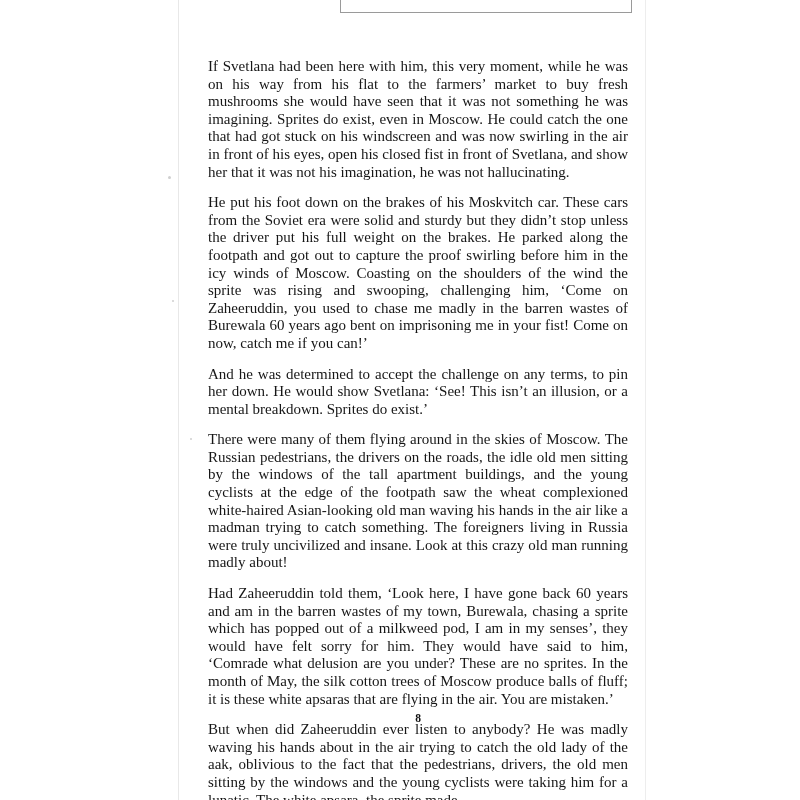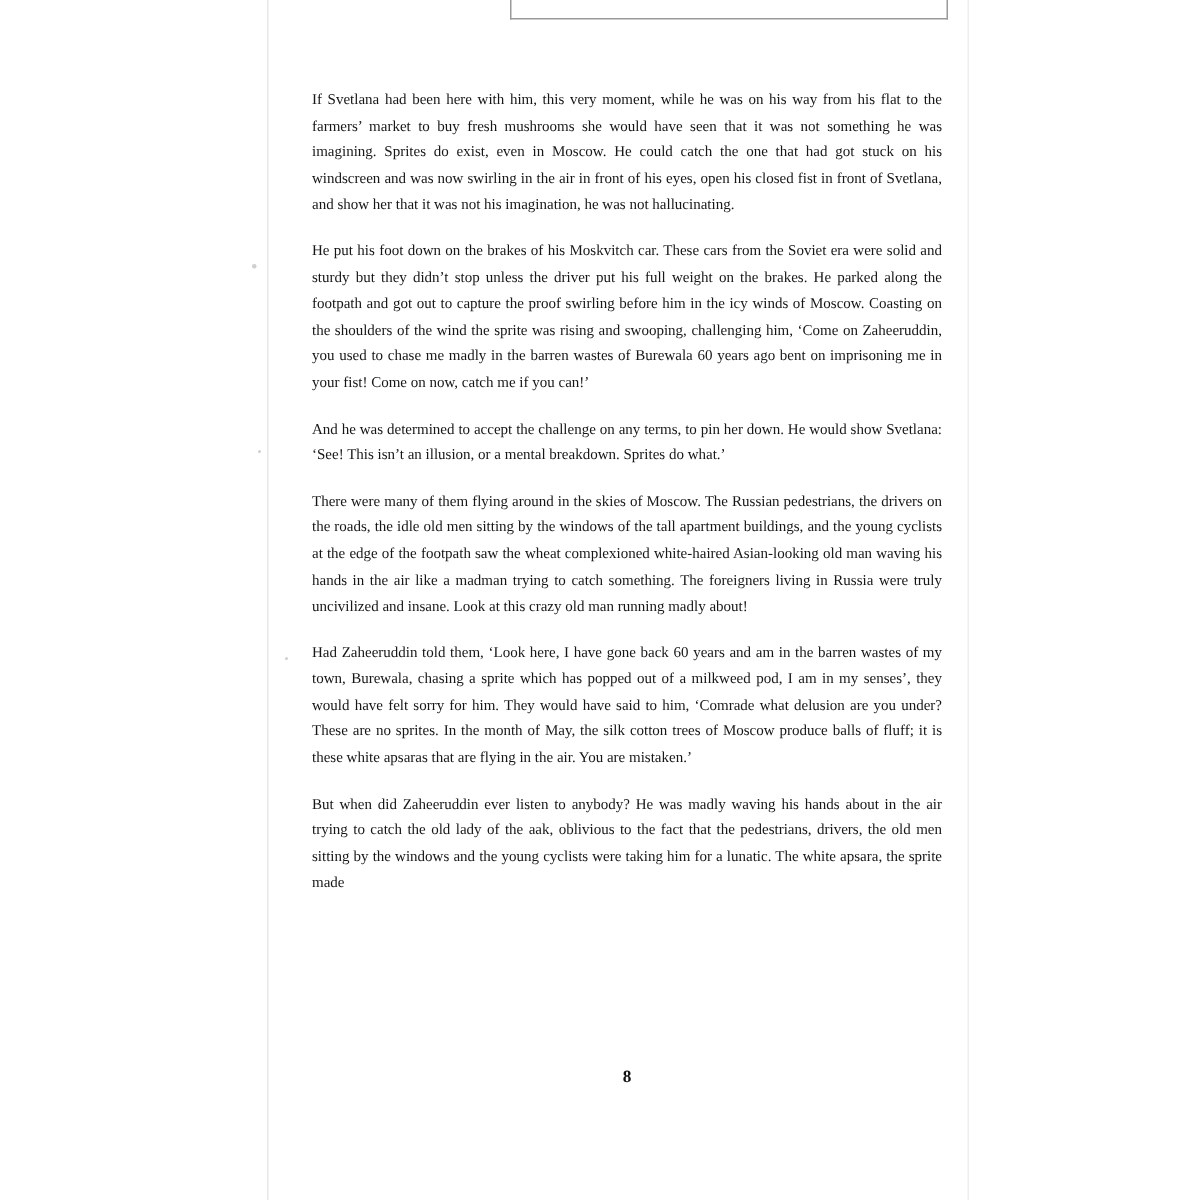--- a/index.html
+++ b/index.html
@@ -55,21 +55,21 @@
   }
 
   .text-column {
     position: absolute;
     left: 208px;
     top: 58px;
     width: 420px;
   }
 
   .para {
-    font-size: 10px;
+    font-size: 15px;
     line-height: 17.6px;
     text-align: justify;
     text-justify: inter-word;
     margin: 0 0 13px 0;
     color: #161616;
     hyphens: none;
   }
   .para:last-child {
     margin-bottom: 0;
   }
@@ -100,19 +100,19 @@
 <div class="scan-right-edge"></div>
 <div class="scan-top-artifact"></div>
 
 <div class="speckle" style="left:168px; top:176px; width:3px; height:3px;"></div>
 <div class="speckle" style="left:172px; top:300px; width:2px; height:2px;"></div>
 <div class="speckle" style="left:190px; top:438px; width:2px; height:2px;"></div>
 
 <div class="text-column">
   <p class="para">If Svetlana had been here with him, this very moment, while he was on his way from his flat to the farmers’ market to buy fresh mushrooms she would have seen that it was not something he was imagining. Sprites do exist, even in Moscow. He could catch the one that had got stuck on his windscreen and was now swirling in the air in front of his eyes, open his closed fist in front of Svetlana, and show her that it was not his imagination, he was not hallucinating.</p>
   <p class="para">He put his foot down on the brakes of his Moskvitch car. These cars from the Soviet era were solid and sturdy but they didn’t stop unless the driver put his full weight on the brakes. He parked along the footpath and got out to capture the proof swirling before him in the icy winds of Moscow. Coasting on the shoulders of the wind the sprite was rising and swooping, challenging him, ‘Come on Zaheeruddin, you used to chase me madly in the barren wastes of Burewala 60 years ago bent on imprisoning me in your fist! Come on now, catch me if you can!’</p>
-  <p class="para">And he was determined to accept the challenge on any terms, to pin her down. He would show Svetlana: ‘See! This isn’t an illusion, or a mental breakdown. Sprites do what.’</p>
+  <p class="para">And he was determined to accept the challenge on any terms, to pin her down. He would show Svetlana: ‘See! This isn’t an illusion, or a mental breakdown. Sprites do exist.’</p>
   <p class="para">There were many of them flying around in the skies of Moscow. The Russian pedestrians, the drivers on the roads, the idle old men sitting by the windows of the tall apartment buildings, and the young cyclists at the edge of the footpath saw the wheat complexioned white-haired Asian-looking old man waving his hands in the air like a madman trying to catch something. The foreigners living in Russia were truly uncivilized and insane. Look at this crazy old man running madly about!</p>
   <p class="para">Had Zaheeruddin told them, ‘Look here, I have gone back 60 years and am in the barren wastes of my town, Burewala, chasing a sprite which has popped out of a milkweed pod, I am in my senses’, they would have felt sorry for him. They would have said to him, ‘Comrade what delusion are you under? These are no sprites. In the month of May, the silk cotton trees of Moscow produce balls of fluff; it is these white apsaras that are flying in the air. You are mistaken.’</p>
   <p class="para">But when did Zaheeruddin ever listen to anybody? He was madly waving his hands about in the air trying to catch the old lady of the aak, oblivious to the fact that the pedestrians, drivers, the old men sitting by the windows and the young cyclists were taking him for a lunatic. The white apsara, the sprite made</p>
 </div>
 
 <div class="page-number">8</div>
 
 </body></html>

